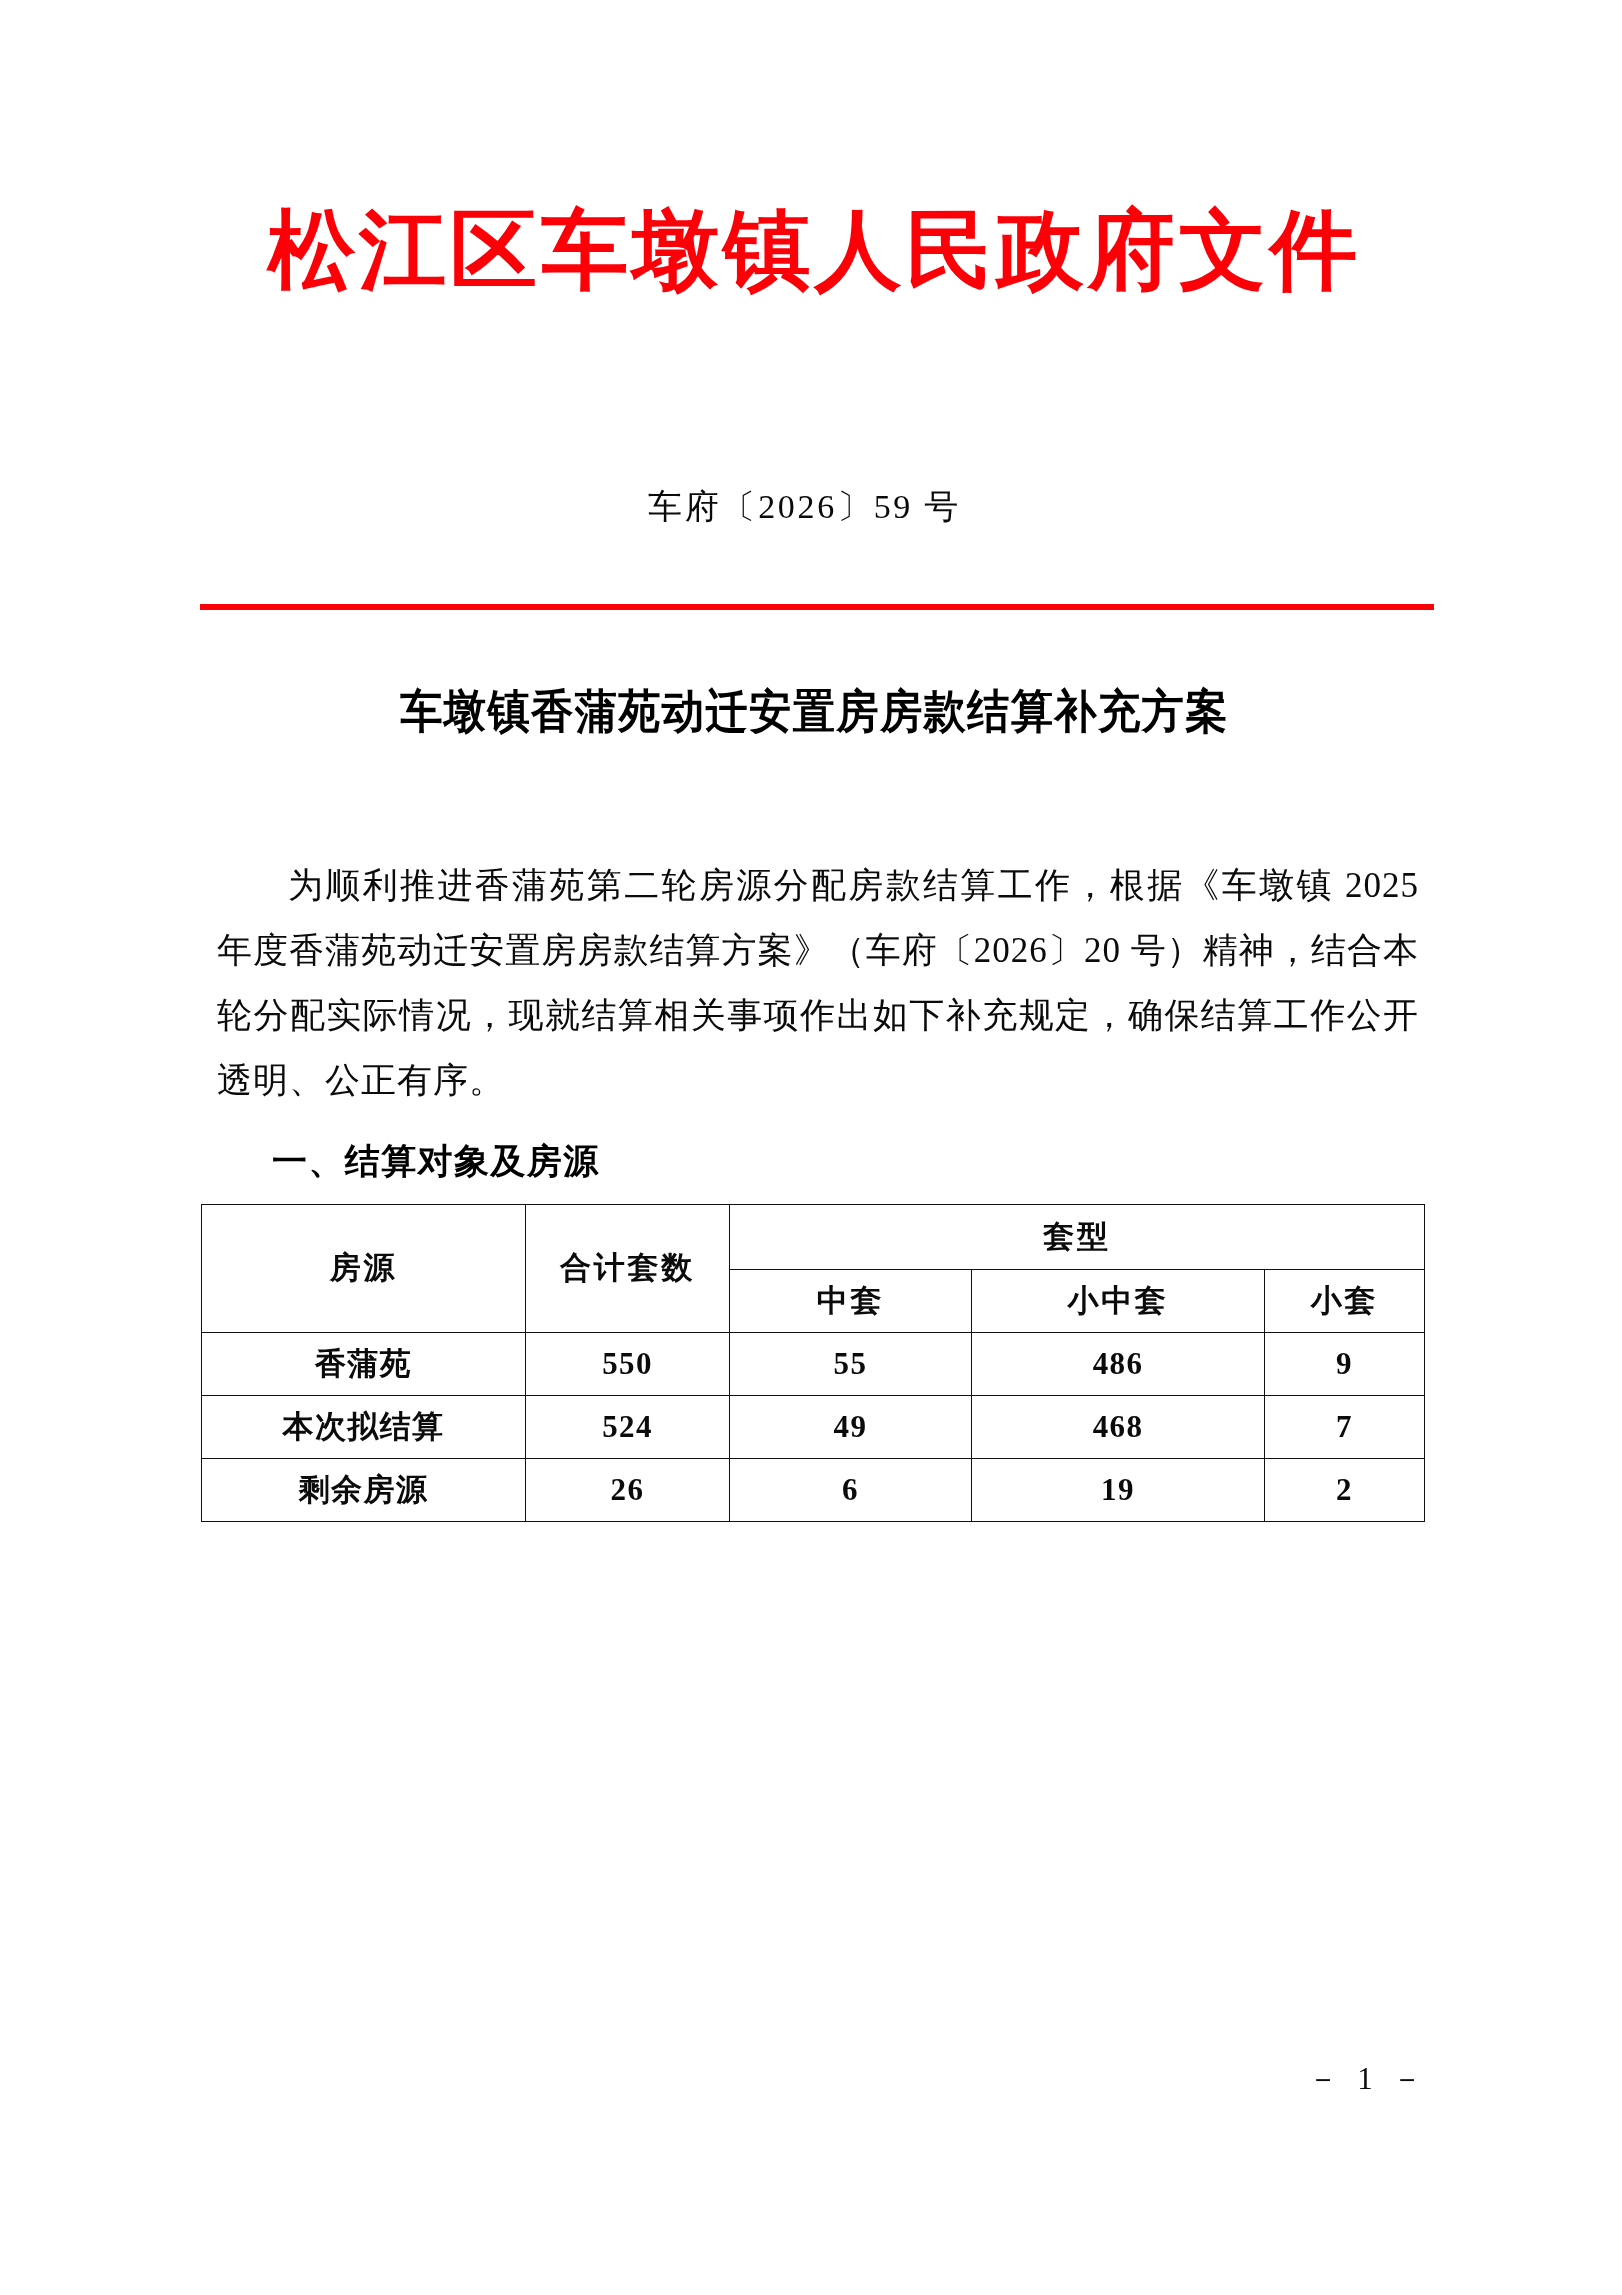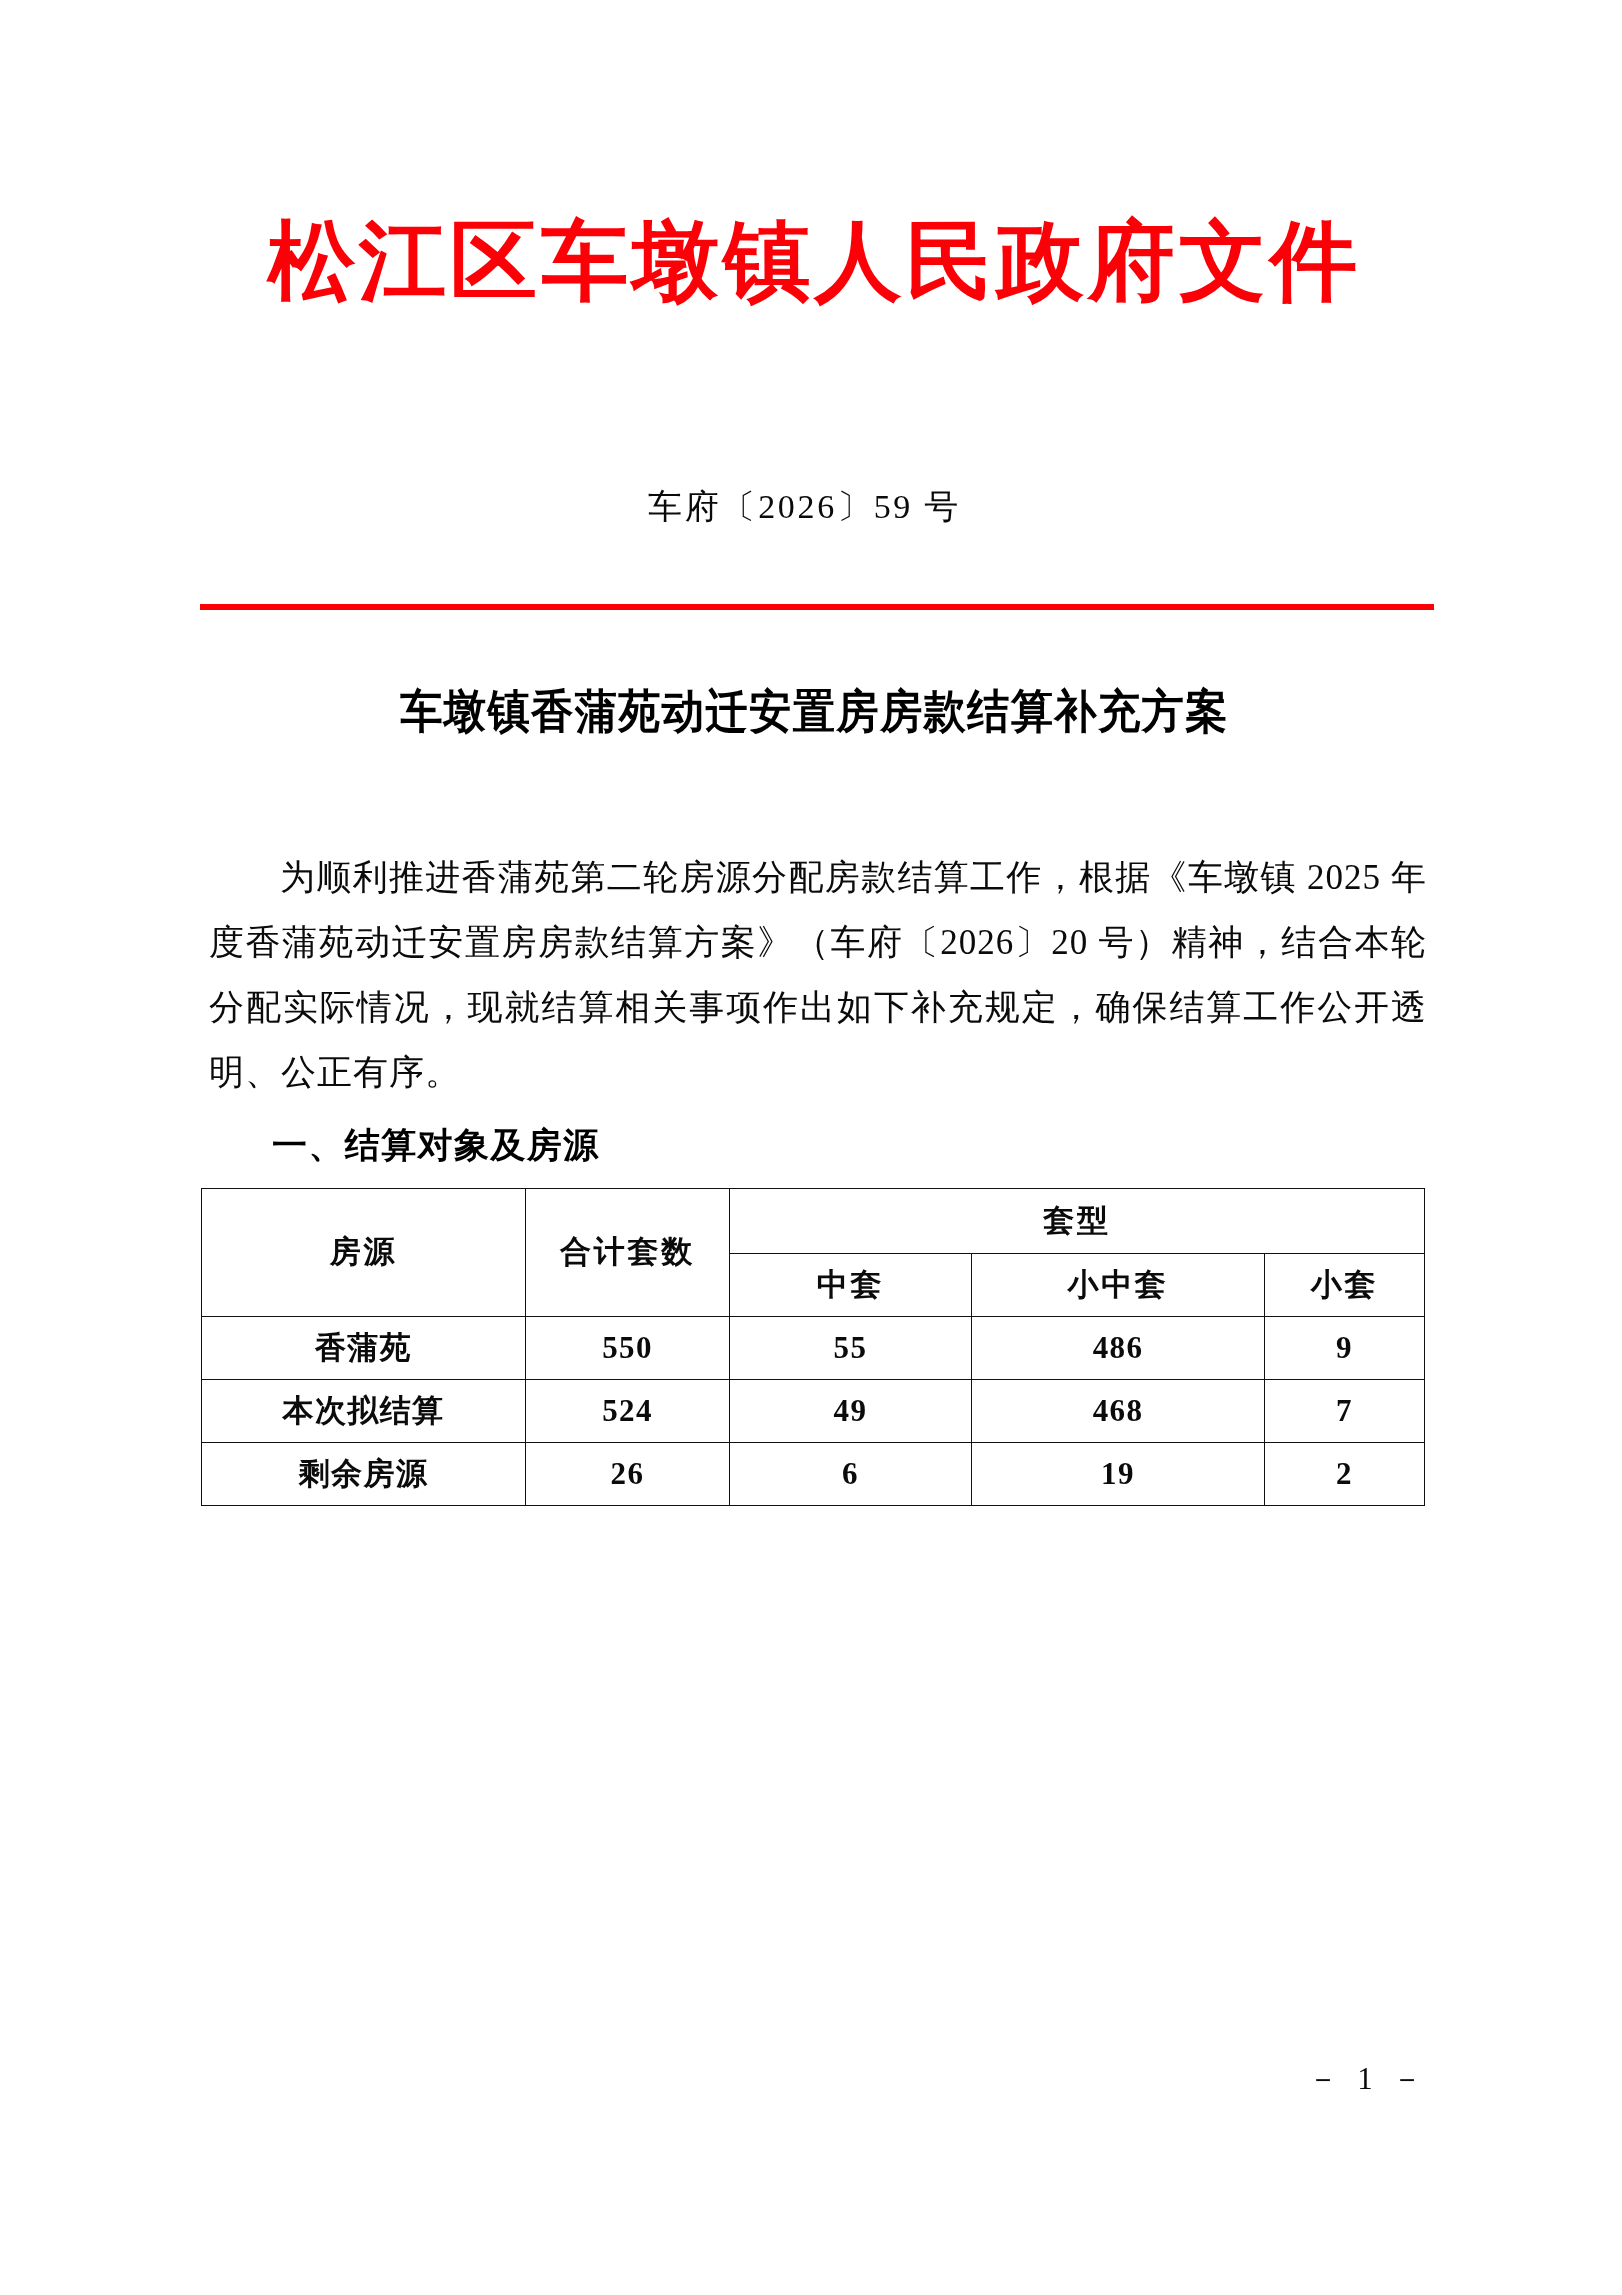--- a/index.html
+++ b/index.html
@@ -16,21 +16,21 @@
     height: 2295px;
     background: #ffffff;
     overflow: hidden;
     box-sizing: border-box;
   }
 
   
   .masthead {
     position: absolute;
     left: 201px;
-    top: 208px;
+    top: 197px;
     width: 1227px;
     text-align: center;
   }
   .masthead-title {
     font-family: "Liberation Serif", "DejaVu Serif", serif;
     font-weight: bold;
     font-size: 87px;
     line-height: 1.25;
     color: #fb0007;
     letter-spacing: 4.1px;
@@ -86,21 +86,21 @@
   }
   .para {
     font-family: "Liberation Serif", "DejaVu Serif", serif;
     font-size: 35px;
     line-height: 65px;
     color: #0b0b0b;
     text-align: justify;
     text-justify: inter-ideograph;
     text-indent: 71px;
     letter-spacing: 1px;
-    margin: 8px;
+    margin: 16px;
   }
   .heading {
     font-family: Liberation Serif, serif;
     font-weight: bold;
     font-size: 35px;
     line-height: 65px;
     color: #000000;
     text-indent: 71px;
     letter-spacing: 1.4px;
     margin: 0;

